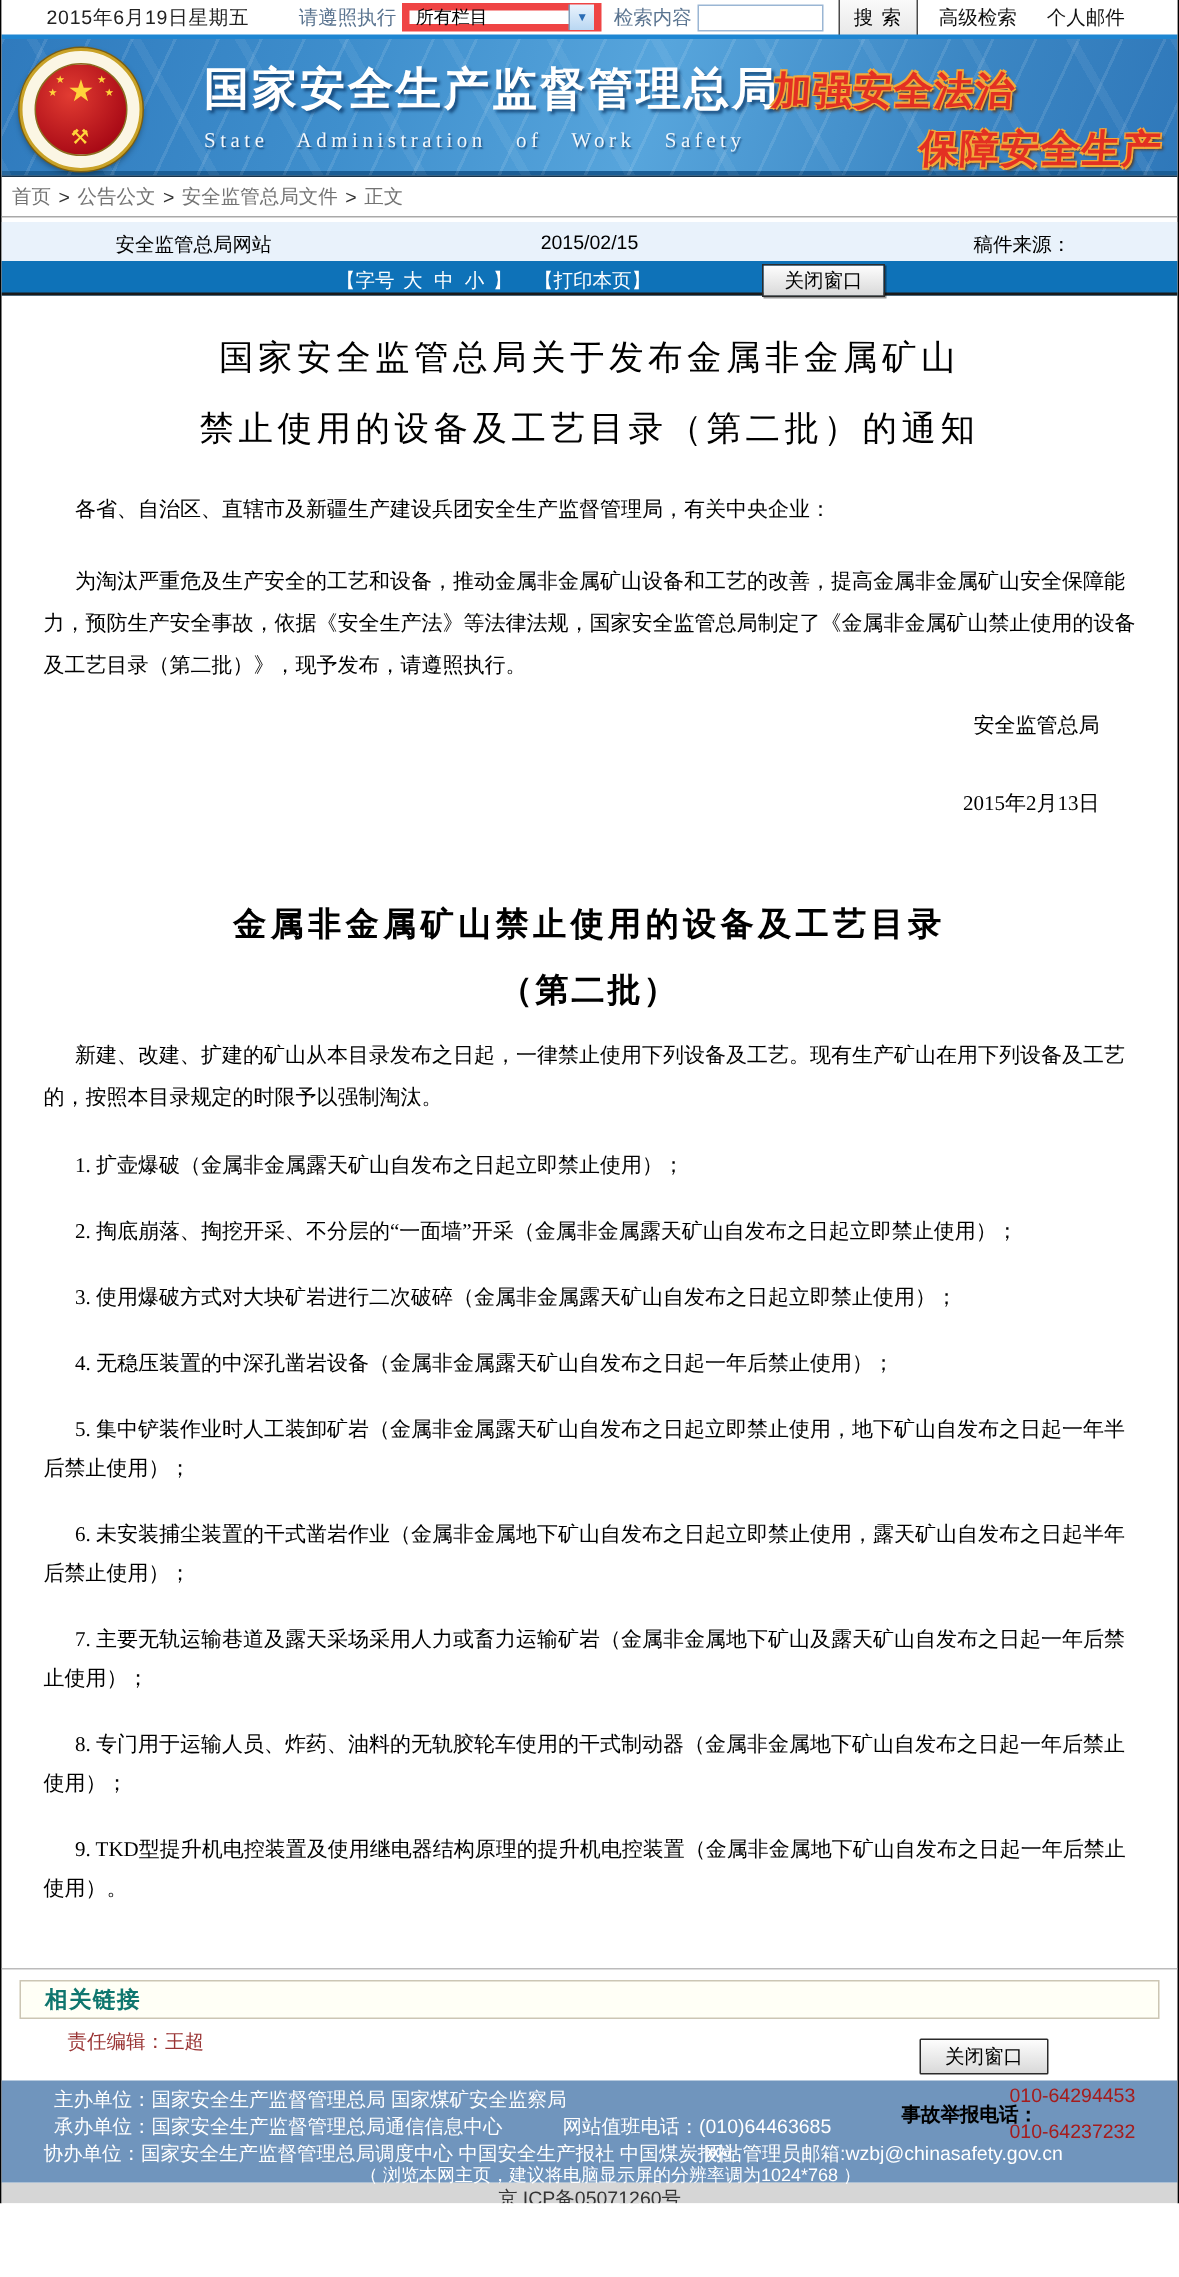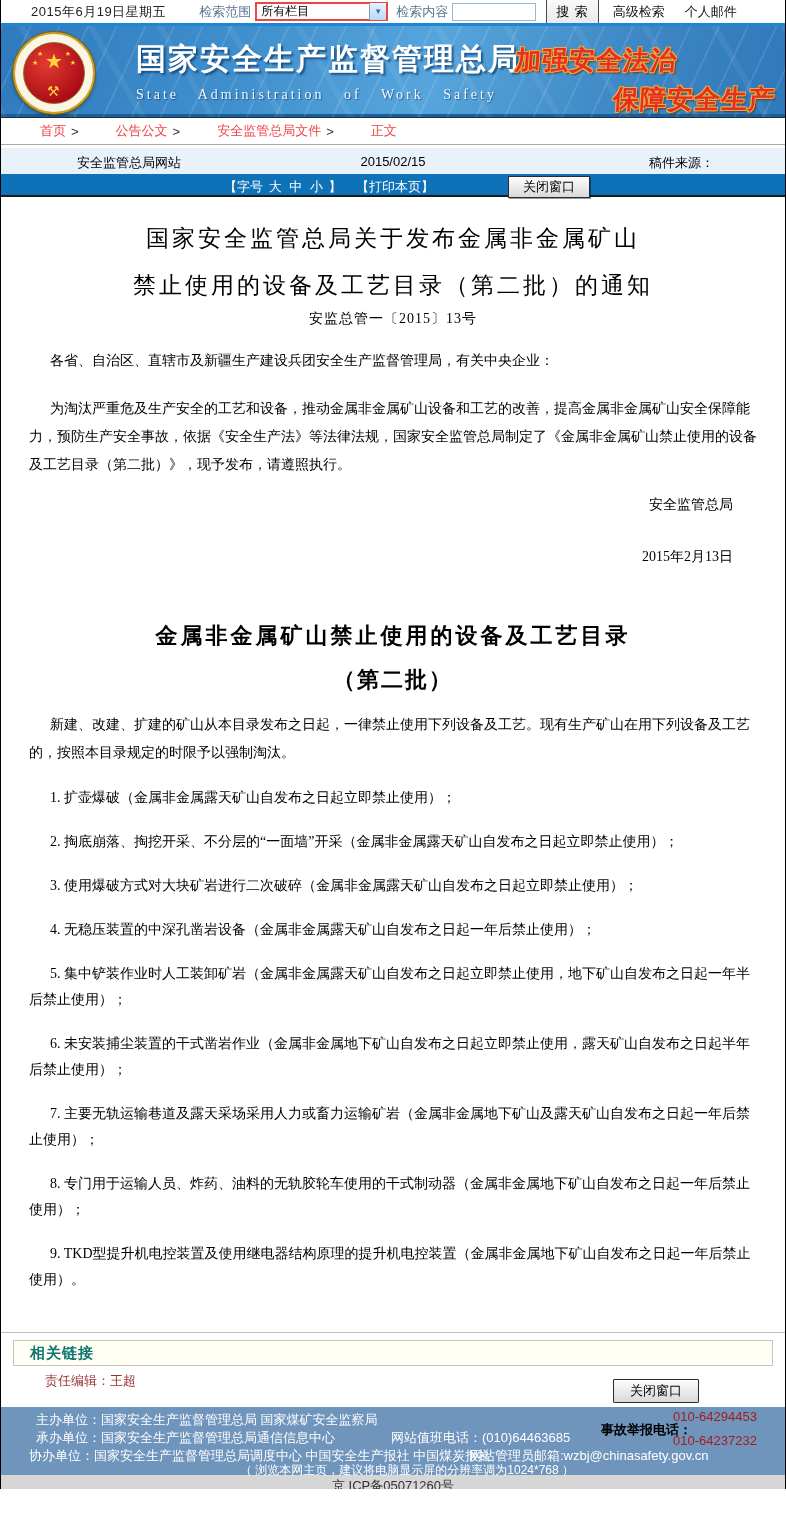--- a/index.html
+++ b/index.html
@@ -5,21 +5,21 @@
   * { margin:0; padding:0; box-sizing:border-box; }
   body { font-family:"Liberation Sans", sans-serif; background:#fff; width:786px; }
   .page { width:786px; border-left:1px solid #000; border-right:1px solid #000; background:#fff; overflow:hidden; }
 
   
   .topbar { height:23px; display:flex; align-items:center; font-size:13px; color:#222; background:#fff; }
   .topbar .date { margin-left:30px; letter-spacing:0.5px; }
   .topbar .lbl { color:#5A7490; }
   .lbl-scope { margin-left:33px; }
   .lbl-content { margin-left:8px; }
-  .fake-select { margin-left:4px; width:133px; height:19px; border:2px solid #ef4444; background:#fff; display:flex; align-items:center; font-size:12px; }
+  .fake-select { margin-left:4px; width:133px; height:19px; border:5px solid #ef4444; background:#fff; display:flex; align-items:center; font-size:12px; }
   .fake-select .sel-text { flex:1; padding-left:4px; color:#000; }
   .sel-arrow { width:17px; height:17px; background:linear-gradient(#EAF3FD,#B9D7F2); border-left:1px solid #7F9DB9; color:#2A6CB5; font-size:8px; display:flex; align-items:center; justify-content:center; cursor:pointer; }
   .search-input { margin-left:4px; width:84px; height:18px; border:1px solid #9AB6D4; font-size:12px; padding:0 3px; }
   .btn { font-family:"Liberation Sans", sans-serif; cursor:pointer; }
   .search-btn { margin-left:10px; padding:10px 9px; font-size:13px; letter-spacing:1px; border:1px solid #4A4A4A; background:linear-gradient(#FFFFFF,#E3E3E3); }
   .toplink { margin-left:14px; color:#111; text-decoration:none; cursor:pointer; }
   .toplink.mail { margin-left:20px; margin-right:12px; }
 
   
   .banner { position:relative; height:95px; border-top:3px solid #1E86D2; border-bottom:1px solid #16324A;
@@ -43,21 +43,21 @@
   .org-cn { font-size:30px; font-weight:bold; color:#fff; letter-spacing:2px; text-shadow:2px 2px 2px rgba(5,45,90,.65); font-family:"Liberation Serif", serif; }
   .org-en { margin-top:7px; font-size:14px; color:#F2F7FC; letter-spacing:3px; word-spacing:13px; text-shadow:1px 1px 1px rgba(5,45,90,.6); font-family:"Liberation Serif", serif; }
   .slogans { position:absolute; right:8px; top:17px; text-align:right; }
   .slogan { font-size:26px; font-weight:bold; color:#E33022; transform:skewX(-4deg); letter-spacing:1px; font-family:"Liberation Serif", serif;
     text-shadow:-1px -1px 0 #F2A93B, 1px -1px 0 #F2A93B, -1px 1px 0 #F2A93B, 1px 1px 0 #F2A93B, 2px 2px 2px rgba(90,40,0,.8); }
   .slogan.s1 { margin-right:100px; }
   .slogan.s2 { margin-top:4px; margin-right:2px; }
 
   
   .breadcrumb { height:27px; display:flex; align-items:center; font-size:13px; color:#111; padding-left:7px; border-bottom:1px solid #A9A9A9; }
-  .breadcrumb a { color:#ef4444; text-decoration:none; cursor:pointer;margin-left:32px; }
+  .breadcrumb a { color:#737373; text-decoration:none; cursor:pointer; }
   .breadcrumb .sep { margin:0 5px; color:#333; }
   .meta-row { position:relative; height:26px; margin-top:3px; background:#E9F2FB; font-size:13px; color:#000; }
   .meta-row span { position:absolute; top:6px; }
   .meta-site { left:76px; }
   .meta-date { left:0; right:0; text-align:center; }
   .meta-srclabel { left:648px; }
   .toolbar { position:relative; height:23px; background:#0E72B8; border-bottom:2px solid #1A1A1A; color:#fff; font-size:13px; }
   .toolbar .tb-font { position:absolute; left:223px; top:4px; }
   .toolbar .tb-font a { color:#fff; text-decoration:none; margin:0 2px; cursor:pointer; }
   .toolbar .tb-print { position:absolute; left:355px; top:4px; color:#fff; text-decoration:none; cursor:pointer; }
@@ -85,38 +85,38 @@
   .editor-row { position:relative; height:41px; }
   .editor { position:absolute; left:44px; top:6px; font-size:13px; color:#993333; }
   .close-btn2 { position:absolute; right:86px; top:13px; padding:2px 16px; font-size:13px; border:1px solid #2B2B2B;
     background:linear-gradient(#FDFDFD,#D9D9D9); border-radius:1px; }
 
   
   .footer { position:relative; height:68px; background:#7095BD; color:#fff; font-size:13px; }
   .footer span { position:absolute; white-space:nowrap; }
   .f-host { left:35px; top:4px; }
   .f-org  { left:35px; top:22px; }
-  .f-duty { left:390px; top:22px; }
+  .f-duty { left:374px; top:22px; }
   .f-co   { left:28px; top:40px; }
   .f-mail { left:468px; top:40px; }
   .f-tip  { left:0; right:0; top:55px; text-align:center; font-size:12px;padding-left:28px; }
   .f-acc-label { left:600px; top:14px; color:#000000; font-weight:bold; }
   .f-phone1 { left:672px; top:2px;  color:#A51C1C; }
   .f-phone2 { left:672px; top:26px; color:#A51C1C; }
   .icp { height:14px; background:#D6D6D6; overflow:hidden; text-align:center; }
   .icp span { font-size:13px; color:#333; line-height:22px; }
 </style>
 </head>
 <body>
 
 <div class="page">
 
   <div class="topbar">
     <span class="date">2015年6月19日星期五</span>
-    <span class="lbl lbl-scope">检索范围</span>
+    <span class="lbl lbl-scope">请遵照执行</span>
     <div class="fake-select">
       <span class="sel-text">所有栏目</span>
       <span class="sel-arrow">▼</span>
     </div>
     <span class="lbl lbl-content">检索内容</span>
     <input class="search-input" style="">
     <button class="btn search-btn">搜 索</button>
     <a class="toplink">高级检索</a>
     <a class="toplink mail">个人邮件</a>
   </div>
@@ -168,21 +168,20 @@
     </span>
     <a class="tb-print">【打印本页】</a>
     <button class="btn close-btn">关闭窗口</button>
   </div>
 
   <div class="content">
     <h1 class="art-title">
       <div>国家安全监管总局关于发布金属非金属矿山</div>
       <div>禁止使用的设备及工艺目录（第二批）的通知</div>
     </h1>
-    <div class="docnum">安监总管一〔2015〕13号</div>
     <p class="para salutation">各省、自治区、直辖市及新疆生产建设兵团安全生产监督管理局，有关中央企业：</p>
     <p class="para intro">为淘汰严重危及生产安全的工艺和设备，推动金属非金属矿山设备和工艺的改善，提高金属非金属矿山安全保障能力，预防生产安全事故，依据《安全生产法》等法律法规，国家安全监管总局制定了《金属非金属矿山禁止使用的设备及工艺目录（第二批）》，现予发布，请遵照执行。</p>
     <p class="signer">安全监管总局</p>
     <p class="sign-date">2015年2月13日</p>
 
     <h2 class="catalog-title">金属非金属矿山禁止使用的设备及工艺目录</h2>
     <h2 class="catalog-subtitle">（第二批）</h2>
     <p class="para catalog-intro">新建、改建、扩建的矿山从本目录发布之日起，一律禁止使用下列设备及工艺。现有生产矿山在用下列设备及工艺的，按照本目录规定的时限予以强制淘汰。</p>
 
     <p class="item">1. 扩壶爆破（金属非金属露天矿山自发布之日起立即禁止使用）；</p>

